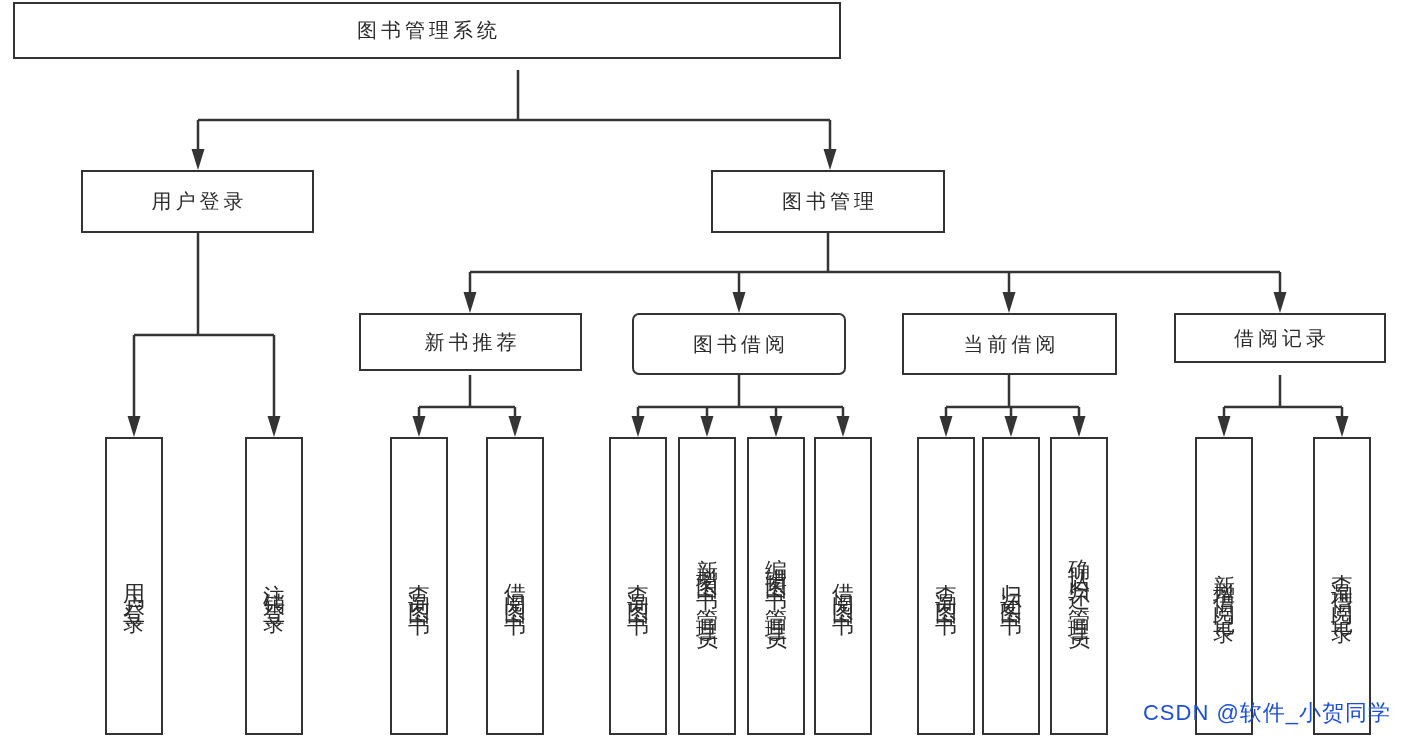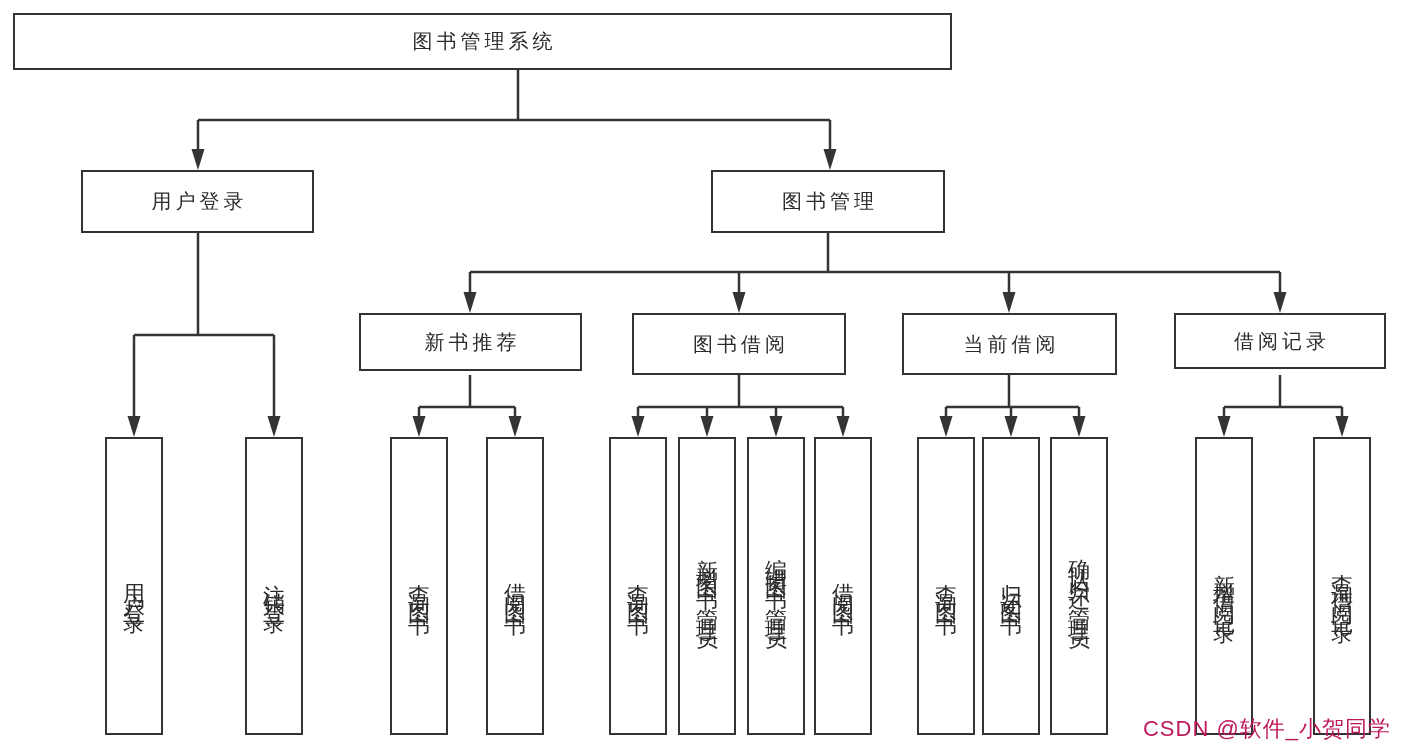--- a/index.html
+++ b/index.html
@@ -47,23 +47,23 @@
     writing-mode: vertical-rl;
     text-orientation: mixed;
     font-size: 22px;
     letter-spacing: 10px;
     line-height: 1;
     white-space: nowrap;
   }
   .watermark {
     position: absolute;
     right: 14px;
-    bottom: 3px;
+    bottom: 19px;
     font-size: 22px;
-    color: #be185d;
+    color: #1d4ed8;
     letter-spacing: 1px;
     z-index: 3;
     white-space: nowrap;
   }
 </style>
 </head>
 <body>
 
 <div id="stage">
 
@@ -100,41 +100,41 @@
       <polygon points="769.5,416 782.5,416 776,437"></polygon>
       <polygon points="836.5,416 849.5,416 843,437"></polygon>
       <polygon points="939.5,416 952.5,416 946,437"></polygon>
       <polygon points="1004.5,416 1017.5,416 1011,437"></polygon>
       <polygon points="1072.5,416 1085.5,416 1079,437"></polygon>
       <polygon points="1217.5,416 1230.5,416 1224,437"></polygon>
       <polygon points="1335.5,416 1348.5,416 1342,437"></polygon>
     </g>
   </svg>
 
-  <div class="node" style="left:13px; top:13px; width:939px; height:57px;">
+  <div class="node" style="left:13px; top:2px; width:828px; height:57px;">
     <span class="hlabel">图书管理系统</span>
   </div>
 
   <div class="node" style="left:81px; top:170px; width:233px; height:63px;">
     <span class="hlabel">用户登录</span>
   </div>
   <div class="node" style="left:711px; top:170px; width:234px; height:63px;">
     <span class="hlabel">图书管理</span>
   </div>
 
   <div class="node" style="left:359px; top:313px; width:223px; height:58px;">
     <span class="hlabel">新书推荐</span>
   </div>
-  <div class="node" style="left:632px; top:313px; width:214px; height:62px;">
+  <div class="node" style="left:632px; top:313px; width:214px; height:62px;border-radius:7px;">
     <span class="hlabel">图书借阅</span>
   </div>
   <div class="node" style="left:902px; top:313px; width:215px; height:62px;font-family:Liberation Mono, monospace;">
     <span class="hlabel">当前借阅</span>
   </div>
-  <div class="node" style="left:1174px; top:313px; width:212px; height:56px;">
+  <div class="node" style="left:1174px; top:313px; width:212px; height:50px;">
     <span class="hlabel">借阅记录</span>
   </div>
 
   <div class="node vnode" style="left:105px;">
     <span class="vlabel">用户登录</span>
   </div>
   <div class="node vnode" style="left:245px;">
     <span class="vlabel">注销登录</span>
   </div>
 

